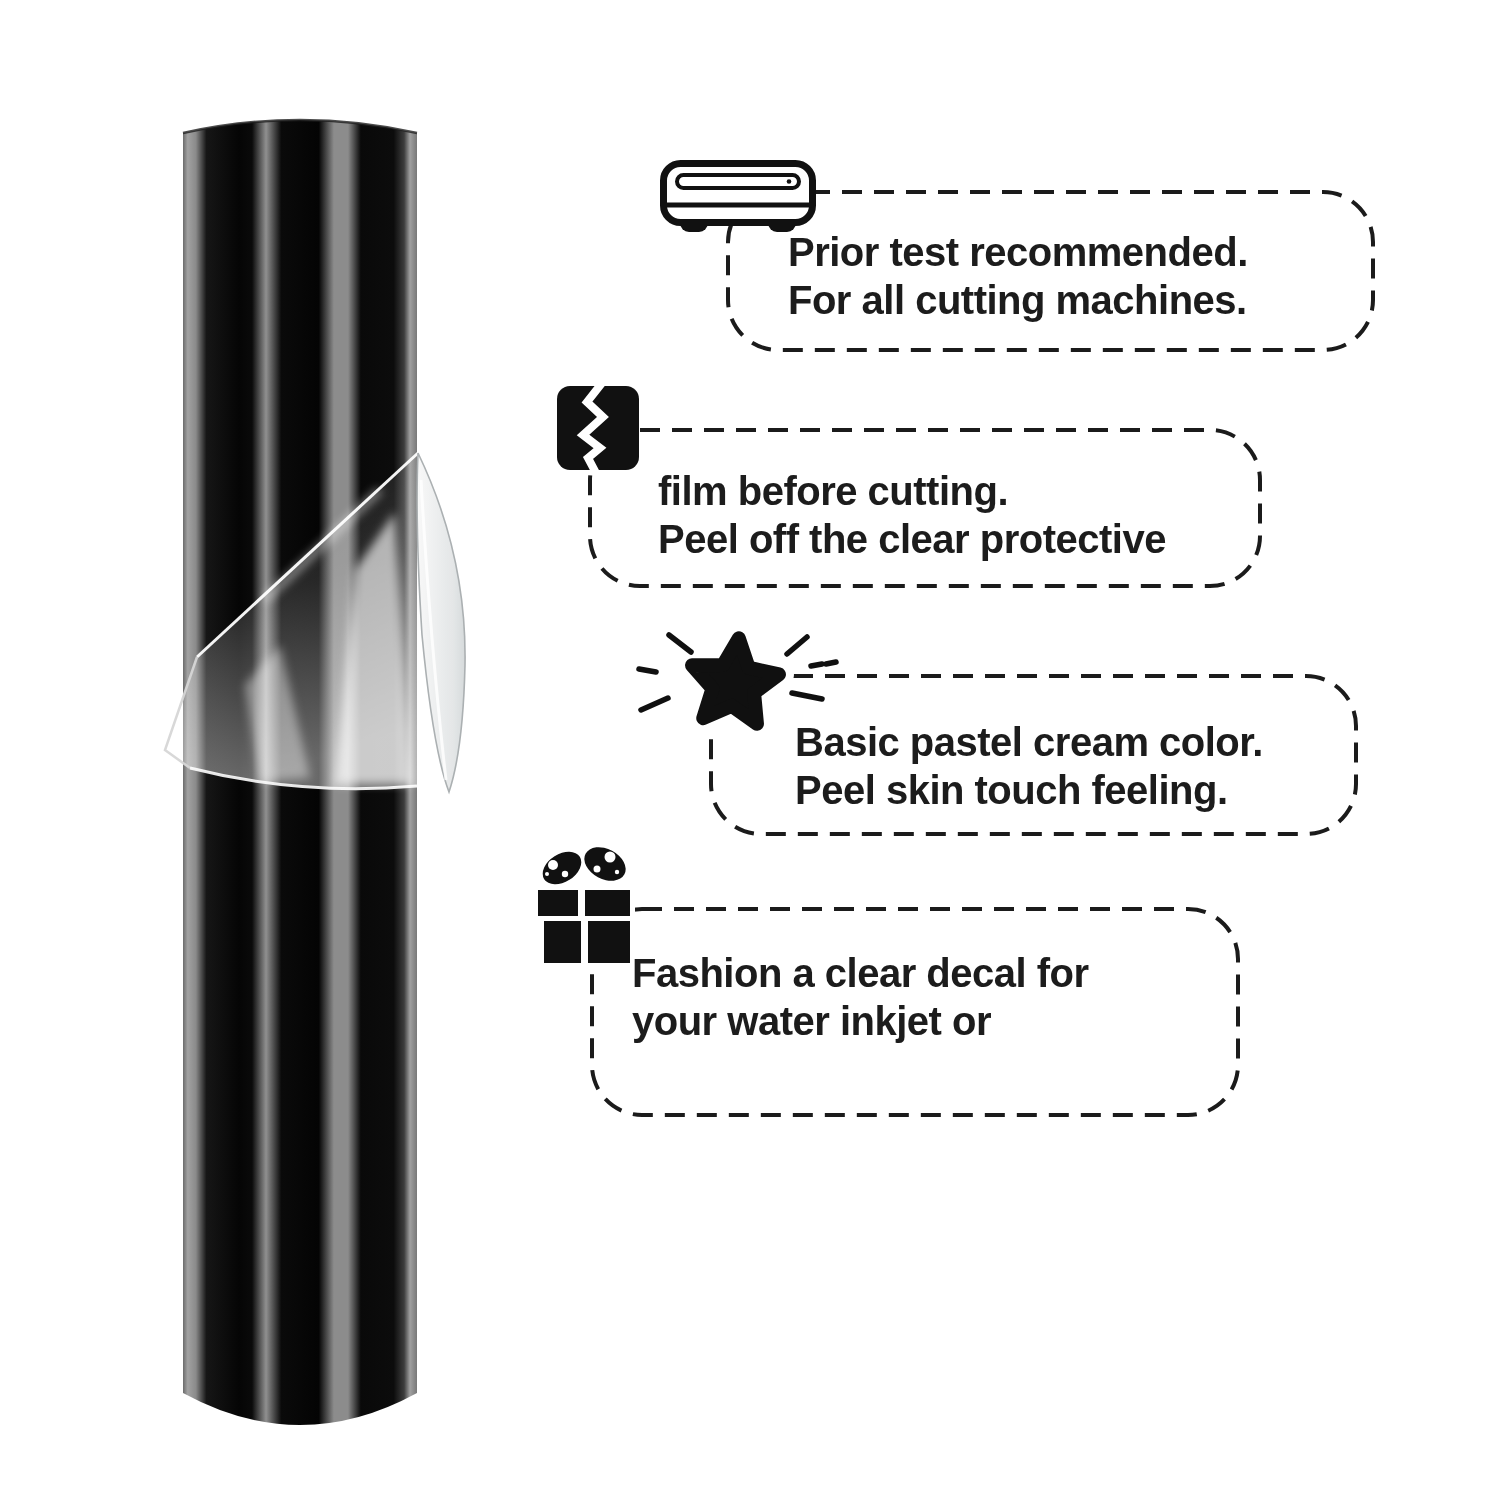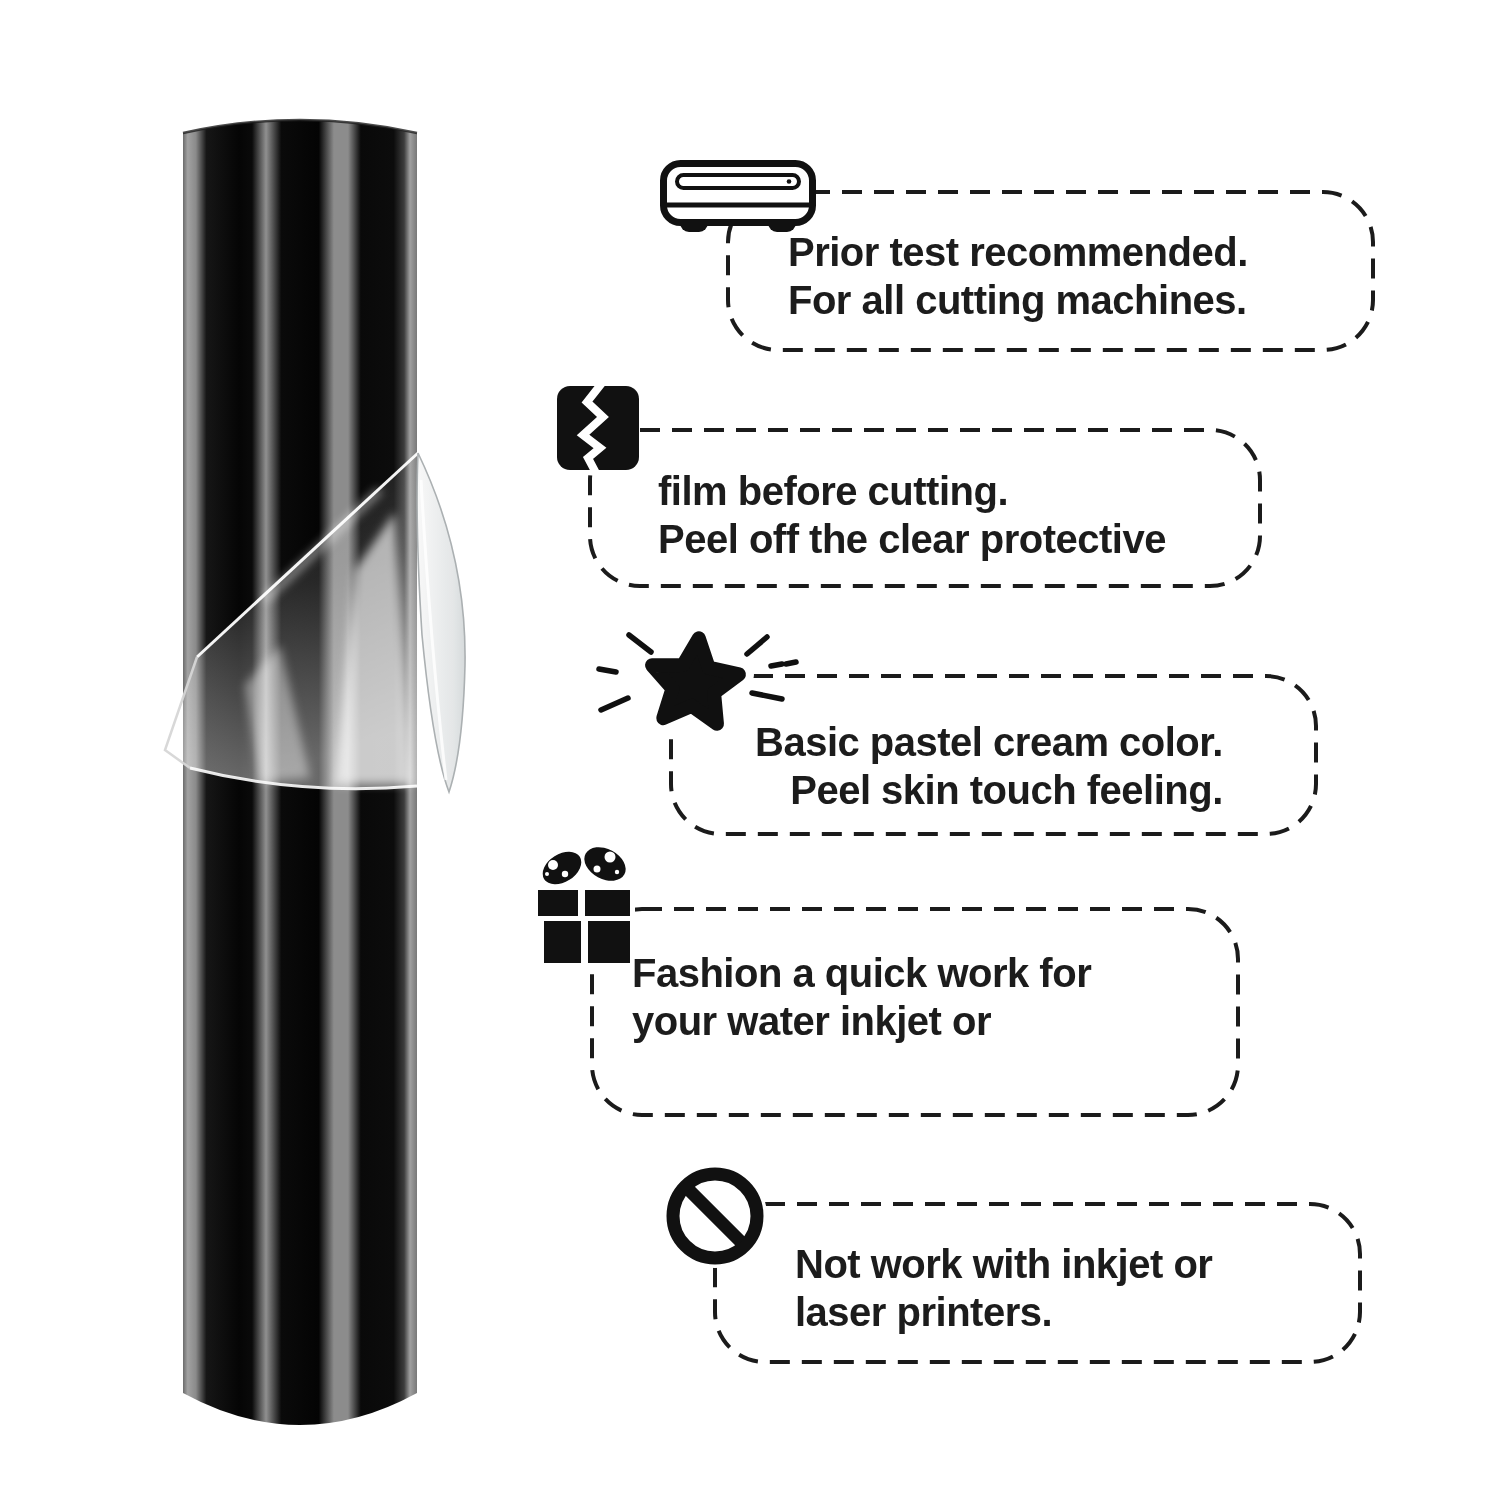--- a/index.html
+++ b/index.html
@@ -11,21 +11,21 @@
   .icon{position:absolute;}
   .text{position:absolute;white-space:nowrap;font-weight:bold;font-size:40px;line-height:48px;
         letter-spacing:-0.5px;color:#1c1c1c;}
   .text span{display:block;}
   .f1{left:726px;top:190px;width:649px;height:162px;}
   .f1 .icon{left:-66px;top:-30px;width:156px;height:72px;}
   .f1 .text{left:62px;top:38px;}
   .f2{left:588px;top:428px;width:674px;height:160px;}
   .f2 .icon{left:-31px;top:-42px;width:82px;height:84px;}
   .f2 .text{left:70px;top:39px;}
-  .f3{left:669px;top:674px;width:649px;height:162px;text-align:right;}
+  .f3{left:709px;top:674px;width:649px;height:162px;}
   .f3 .icon{left:-85px;top:-50px;width:225px;height:125px;}
   .f3 .text{left:86px;top:44px;}
   .f4{left:590px;top:907px;width:650px;height:210px;}
   .f4 .icon{left:-52px;top:-63px;width:100px;height:120px;}
   .f4 .text{left:42px;top:42px;}
   .f5{left:713px;top:1202px;width:649px;height:162px;}
   .f5 .icon{left:-54px;top:-42px;width:112px;height:112px;}
   .f5 .text{left:82px;top:38px;}
 </style>
 </head>
@@ -155,33 +155,19 @@
       <ellipse cx="67" cy="20" rx="22" ry="15" transform="rotate(28 67 20)" fill="#111"></ellipse>
       <circle cx="72" cy="13" r="5.5" fill="#fff"></circle>
       <circle cx="59" cy="25" r="3.5" fill="#fff"></circle>
       <circle cx="79" cy="28" r="2.2" fill="#fff"></circle>
       <rect x="0" y="46" width="92" height="26" fill="#111"></rect>
       <rect x="6" y="77" width="86" height="42" fill="#111"></rect>
       <rect x="40" y="46" width="7" height="26" fill="#fff"></rect>
       <rect x="43" y="77" width="7" height="42" fill="#fff"></rect>
     </svg>
     <div class="text">
-      <span>Fashion a quick work for</span>
+      <span>Fashion a clear decal for</span>
       <span>your water inkjet or</span>
     </div>
   </section>
 
-  <section class="feature f5">
-    <svg class="bubble" viewBox="0 0 649 162">
-      <rect x="2" y="2" width="645" height="158" rx="50" fill="none" stroke="#1b1b1b" stroke-width="4" stroke-dasharray="20 12"></rect>
-    </svg>
-    <svg class="icon" viewBox="0 0 112 112">
-      <circle cx="56" cy="56" r="52" fill="#fff"></circle>
-      <circle cx="56" cy="56" r="42" fill="#fff" stroke="#111" stroke-width="13"></circle>
-      <line x1="30" y1="30" x2="82" y2="82" stroke="#111" stroke-width="13"></line>
-    </svg>
-    <div class="text">
-      <span>Not work with inkjet or</span>
-      <span>laser printers.</span>
-    </div>
-  </section>
 
 </div>
 
 </body></html>

